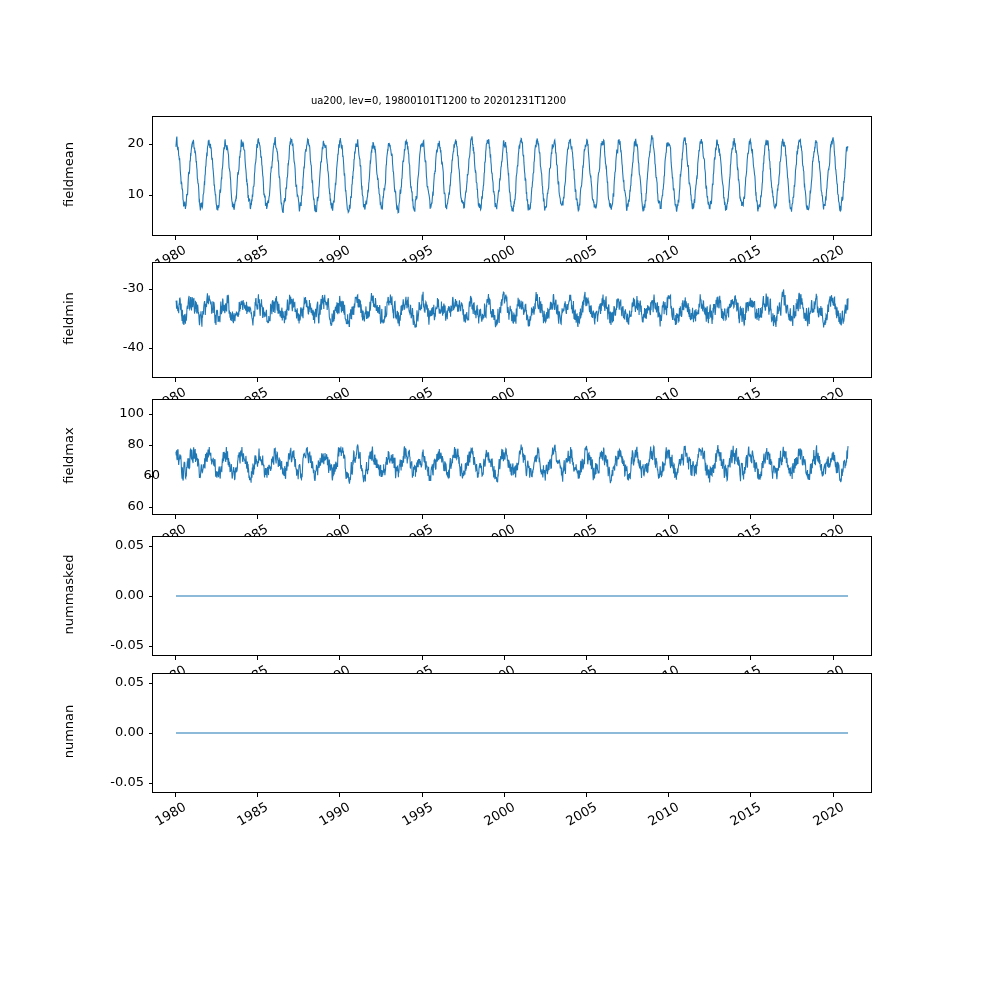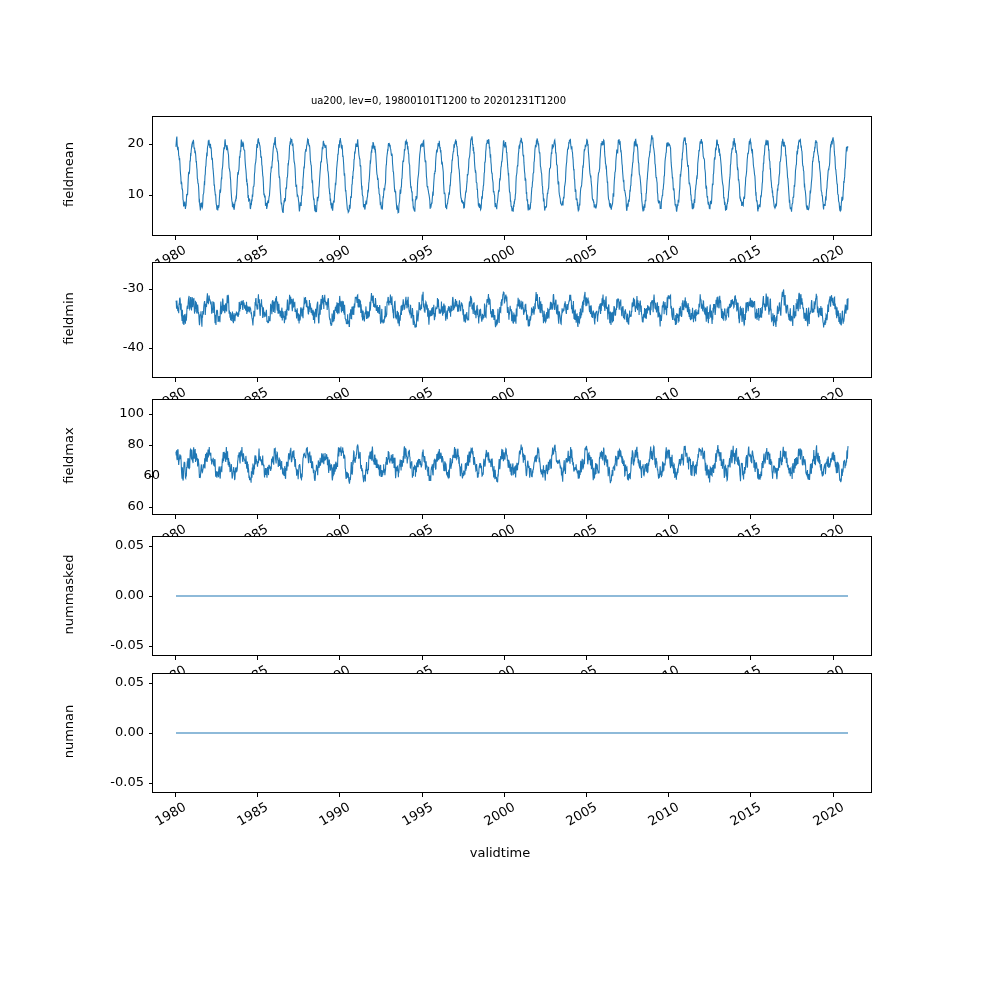--- a/index.html
+++ b/index.html
@@ -88,21 +88,20 @@
     color: #000000;
   }
 </style>
 </head>
 <body>
 
 <div id="figure">
 
   <div class="title">ua200, lev=0, 19800101T1200 to 20201231T1200</div>
 
-  <div class="xlabel" style="top:845px;">validtime</div>
 
 <div class="panel" style="left: 152px; top: 116px; width: 720px; height: 120px;">
       <svg viewBox="0 0 720 120" preserveAspectRatio="none">
         <polyline points="23.01,30.41 23.32,25.73 23.63,21.87 23.93,19.82 24.24,27.79 24.55,31.47 24.85,33.74 25.16,30.23 25.46,33.70 25.77,39.31 26.08,39.85 26.38,44.02 26.69,41.82 27.00,46.97 27.30,53.94 27.61,57.87 27.92,61.06 28.22,68.24 28.53,65.74 28.83,67.37 29.14,73.23 29.45,73.21 29.75,75.36 30.06,83.73 30.37,85.03 30.67,90.48 30.98,90.33 31.29,90.31 31.59,87.90 31.90,85.90 32.20,90.55 32.51,93.39 32.82,90.66 33.12,90.24 33.43,85.56 33.74,79.36 34.04,79.72 34.35,78.23 34.66,79.33 34.96,72.22 35.27,64.40 35.57,58.24 35.88,55.74 36.19,58.05 36.49,56.92 36.80,52.50 37.11,44.17 37.41,45.20 37.72,37.94 38.02,38.33 38.33,33.86 38.64,30.99 38.94,28.62 39.25,29.22 39.56,25.00 39.86,26.82 40.17,26.35 40.48,23.08 40.78,25.75 41.09,30.68 41.39,32.54 41.70,31.26 42.01,36.89 42.31,34.11 42.62,36.59 42.93,40.12 43.23,45.58 43.54,45.51 43.85,51.15 44.15,53.68 44.46,62.57 44.76,63.53 45.07,67.37 45.38,67.69 45.68,70.42 45.99,76.37 46.30,85.25 46.60,84.71 46.91,89.47 47.22,91.79 47.52,95.00 47.83,91.62 48.13,87.51 48.44,91.49 48.75,87.06 49.05,90.83 49.36,92.17 49.67,91.09 49.97,85.91 50.28,79.17 50.59,78.20 50.89,77.05 51.20,71.69 51.50,66.86 51.81,67.47 52.12,59.78 52.42,58.17 52.73,50.52 53.04,50.22 53.34,43.99 53.65,41.01 53.96,36.21 54.26,39.79 54.57,31.89 54.87,29.35 55.18,28.93 55.49,23.99 55.79,28.75 56.10,23.11 56.41,26.57 56.71,27.94 57.02,30.90 57.33,30.69 57.63,27.32 57.94,32.25 58.24,30.93 58.55,34.92 58.86,41.58 59.16,43.74 59.47,41.55 59.78,46.65 60.08,52.04 60.39,54.52 60.69,58.74 61.00,62.47 61.31,69.93 61.61,68.65 61.92,74.18 62.23,76.35 62.53,79.87 62.84,78.70 63.15,85.06 63.45,88.80 63.76,89.84 64.06,94.27 64.37,91.00 64.68,90.79 64.98,95.15 65.29,89.42 65.60,92.22 65.90,91.97 66.21,90.15 66.52,83.83 66.82,79.32 67.13,73.82 67.43,75.45 67.74,75.94 68.05,72.18 68.35,65.07 68.66,62.15 68.97,62.34 69.27,53.97 69.58,52.34 69.89,49.81 70.19,44.35 70.50,38.55 70.80,34.92 71.11,30.74 71.42,31.66 71.72,32.89 72.03,25.00 72.34,22.70 72.64,27.13 72.95,29.96 73.26,28.69 73.56,30.83 73.87,33.84 74.17,28.67 74.48,30.63 74.79,31.94 75.09,34.29 75.40,36.91 75.71,38.63 76.01,46.20 76.32,52.20 76.63,52.55 76.93,54.71 77.24,56.10 77.54,61.70 77.85,64.10 78.16,72.04 78.46,77.29 78.77,81.70 79.08,85.33 79.38,86.59 79.69,91.43 80.00,86.99 80.30,90.28 80.61,92.69 80.91,88.63 81.22,94.34 81.53,92.87 81.83,90.31 82.14,87.18 82.45,86.00 82.75,84.59 83.06,84.80 83.36,81.30 83.67,81.82 83.98,75.04 84.28,69.84 84.59,63.13 84.90,58.24 85.20,56.11 85.51,58.77 85.82,54.66 86.12,54.10 86.43,48.24 86.73,39.87 87.04,41.68 87.35,38.20 87.65,33.90 87.96,35.25 88.27,27.76 88.57,22.92 88.88,28.04 89.19,30.36 89.49,29.00 89.80,29.14 90.10,25.05 90.41,26.87 90.72,26.99 91.02,32.63 91.33,33.51 91.64,33.52 91.94,33.91 92.25,42.72 92.56,47.39 92.86,51.32 93.17,53.85 93.47,57.81 93.78,64.71 94.09,64.25 94.39,68.67 94.70,68.36 95.01,73.80 95.31,82.32 95.62,79.32 95.93,85.24 96.23,84.91 96.54,83.87 96.84,83.58 97.15,85.23 97.46,92.34 97.76,93.59 98.07,90.71 98.38,88.34 98.68,88.58 98.99,83.62 99.30,85.55 99.60,78.78 99.91,81.36 100.21,77.58 100.52,71.23 100.83,70.74 101.13,70.59 101.44,67.49 101.75,57.96 102.05,55.92 102.36,49.52 102.67,47.12 102.97,46.06 103.28,43.14 103.58,38.41 103.89,32.15 104.20,27.49 104.50,30.02 104.81,31.29 105.12,24.05 105.42,22.62 105.73,21.67 106.03,25.49 106.34,27.01 106.65,25.84 106.95,28.82 107.26,29.15 107.57,32.96 107.87,34.99 108.18,41.46 108.49,40.26 108.79,40.85 109.10,48.67 109.40,49.77 109.71,54.51 110.02,59.31 110.32,60.84 110.63,65.96 110.94,73.99 111.24,79.64 111.55,77.93 111.86,81.24 112.16,81.72 112.47,81.18 112.77,90.20 113.08,89.53 113.39,89.97 113.69,87.29 114.00,93.49 114.31,91.59 114.61,90.37 114.92,85.76 115.23,87.27 115.53,84.37 115.84,87.72 116.14,83.33 116.45,80.70 116.76,80.17 117.06,75.12 117.37,70.88 117.68,64.25 117.98,56.78 118.29,56.08 118.60,50.25 118.90,51.95 119.21,51.44 119.51,45.53 119.82,44.20 120.13,38.16 120.43,34.05 120.74,30.65 121.05,29.46 121.35,26.36 121.66,28.33 121.97,25.18 122.27,21.95 122.58,20.39 122.88,27.57 123.19,31.13 123.50,31.60 123.80,32.06 124.11,32.72 124.42,35.38 124.72,35.40 125.03,38.55 125.33,44.70 125.64,44.65 125.95,47.58 126.25,58.01 126.56,61.15 126.87,60.99 127.17,63.57 127.48,71.91 127.79,76.99 128.09,80.14 128.40,86.64 128.70,88.90 129.01,87.34 129.32,91.47 129.62,94.07 129.93,96.37 130.24,96.57 130.54,97.56 130.85,90.44 131.16,88.96 131.46,84.71 131.77,86.94 132.07,82.50 132.38,84.56 132.69,85.69 132.99,79.59 133.30,71.68 133.61,73.34 133.91,71.98 134.22,66.01 134.53,61.34 134.83,61.19 135.14,56.31 135.44,48.02 135.75,48.28 136.06,44.24 136.36,42.86 136.67,35.31 136.98,28.74 137.28,27.85 137.59,24.83 137.90,28.00 138.20,22.42 138.51,22.99 138.81,25.62 139.12,22.32 139.43,25.83 139.73,29.43 140.04,28.67 140.35,28.17 140.65,33.90 140.96,35.45 141.27,42.54 141.57,45.70 141.88,46.77 142.18,48.75 142.49,52.78 142.80,59.70 143.10,67.05 143.41,71.24 143.72,69.92 144.02,69.65 144.33,75.68 144.64,79.82 144.94,79.23 145.25,79.96 145.55,81.42 145.86,84.52 146.17,86.70 146.47,91.86 146.78,96.12 147.09,94.09 147.39,90.43 147.70,87.43 148.00,87.77 148.31,89.83 148.62,89.86 148.92,80.61 149.23,79.92 149.54,78.34 149.84,70.13 150.15,72.84 150.46,63.28 150.76,60.51 151.07,55.03 151.37,50.31 151.68,52.45 151.99,46.77 152.29,41.71 152.60,35.59 152.91,35.01 153.21,32.55 153.52,35.22 153.83,32.25 154.13,28.61 154.44,28.58 154.74,25.50 155.05,22.73 155.36,23.40 155.66,22.46 155.97,27.50 156.28,27.44 156.58,30.05 156.89,28.55 157.20,31.02 157.50,36.87 157.81,43.86 158.11,45.89 158.42,48.69 158.73,49.19 159.03,56.40 159.34,63.97 159.65,67.34 159.95,64.44 160.26,72.49 160.57,78.15 160.87,81.89 161.18,84.47 161.48,83.02 161.79,89.11 162.10,93.21 162.40,95.75 162.71,89.51 163.02,95.24 163.32,94.64 163.63,95.72 163.94,96.64 164.24,91.17 164.55,85.55 164.85,81.12 165.16,85.53 165.47,81.46 165.77,82.46 166.08,80.83 166.39,72.41 166.69,69.93 167.00,64.25 167.31,59.50 167.61,55.28 167.92,51.64 168.22,45.84 168.53,45.38 168.84,45.49 169.14,41.49 169.45,36.12 169.76,31.23 170.06,30.38 170.37,32.76 170.67,25.18 170.98,24.25 171.29,28.98 171.59,26.80 171.90,29.67 172.21,28.04 172.51,31.55 172.82,29.29 173.13,29.35 173.43,29.14 173.74,32.28 174.04,41.63 174.35,42.88 174.66,46.91 174.96,47.80 175.27,54.47 175.58,55.51 175.88,58.15 176.19,62.87 176.50,71.68 176.80,73.25 177.11,78.47 177.41,77.07 177.72,85.36 178.03,82.98 178.33,89.84 178.64,86.86 178.95,93.03 179.25,90.84 179.56,87.74 179.87,94.51 180.17,95.21 180.48,91.08 180.78,86.99 181.09,84.90 181.40,86.32 181.70,86.40 182.01,79.41 182.32,75.73 182.62,72.65 182.93,66.91 183.24,69.25 183.54,64.64 183.85,59.86 184.15,52.61 184.46,49.60 184.77,45.60 185.07,43.74 185.38,37.42 185.69,38.31 185.99,33.61 186.30,27.66 186.61,31.37 186.91,29.31 187.22,23.71 187.52,25.82 187.83,21.37 188.14,24.24 188.44,26.08 188.75,30.57 189.06,31.29 189.36,28.77 189.67,29.05 189.98,32.88 190.28,40.66 190.59,39.22 190.89,43.48 191.20,48.20 191.51,54.33 191.81,59.59 192.12,57.35 192.43,61.31 192.73,69.83 193.04,75.75 193.34,74.29 193.65,78.63 193.96,82.41 194.26,86.11 194.57,89.99 194.88,93.70 195.18,94.35 195.49,94.48 195.80,96.99 196.10,96.46 196.41,96.16 196.71,94.15 197.02,89.35 197.33,92.21 197.63,93.28 197.94,87.28 198.25,80.68 198.55,82.08 198.86,81.98 199.17,75.86 199.47,68.73 199.78,68.47 200.08,61.27 200.39,61.69 200.70,55.41 201.00,54.45 201.31,50.07 201.62,43.11 201.92,42.88 202.23,35.20 202.54,37.24 202.84,34.68 203.15,31.29 203.45,26.91 203.76,28.68 204.07,30.43 204.37,27.48 204.68,30.50 204.99,25.16 205.29,22.76 205.60,28.17 205.91,30.48 206.21,34.76 206.52,38.65 206.82,40.38 207.13,42.43 207.44,42.51 207.74,50.38 208.05,48.87 208.36,50.23 208.66,60.32 208.97,66.97 209.28,72.23 209.58,71.68 209.89,78.89 210.19,80.19 210.50,80.60 210.81,86.71 211.11,91.63 211.42,90.49 211.73,91.79 212.03,88.61 212.34,94.13 212.65,93.09 212.95,90.22 213.26,87.91 213.56,85.45 213.87,85.31 214.18,89.05 214.48,84.50 214.79,81.79 215.10,81.14 215.40,75.58 215.71,76.21 216.01,74.93 216.32,67.83 216.63,65.47 216.93,62.66 217.24,57.23 217.55,51.32 217.85,45.64 218.16,46.16 218.47,42.36 218.77,36.21 219.08,34.64 219.38,35.13 219.69,28.99 220.00,30.93 220.30,31.28 220.61,25.57 220.92,26.45 221.22,27.48 221.53,31.28 221.84,31.97 222.14,31.14 222.45,29.34 222.75,34.61 223.06,34.03 223.37,38.18 223.67,43.72 223.98,48.59 224.29,54.86 224.59,58.47 224.90,59.37 225.21,63.99 225.51,61.79 225.82,64.63 226.12,72.58 226.43,71.86 226.74,78.02 227.04,78.64 227.35,79.52 227.66,84.65 227.96,89.61 228.27,88.31 228.58,87.72 228.88,93.31 229.19,90.13 229.49,90.92 229.80,94.35 230.11,92.54 230.41,85.51 230.72,81.36 231.03,81.62 231.33,77.67 231.64,72.91 231.95,73.10 232.25,74.70 232.56,70.72 232.86,68.49 233.17,66.44 233.48,55.50 233.78,49.62 234.09,48.01 234.40,41.66 234.70,38.91 235.01,36.81 235.32,33.50 235.62,33.77 235.93,28.30 236.23,26.64 236.54,28.22 236.85,28.79 237.15,27.82 237.46,29.28 237.77,28.38 238.07,32.19 238.38,32.72 238.68,35.53 238.99,38.44 239.30,39.54 239.60,37.15 239.91,39.56 240.22,47.28 240.52,50.59 240.83,55.56 241.14,55.80 241.44,60.72 241.75,65.52 242.05,71.33 242.36,75.11 242.67,74.59 242.97,75.99 243.28,75.24 243.59,81.10 243.89,86.22 244.20,89.92 244.51,94.29 244.81,89.82 245.12,91.85 245.42,93.67 245.73,97.15 246.04,96.70 246.34,97.40 246.65,88.85 246.96,87.22 247.26,85.41 247.57,78.59 247.88,73.81 248.18,78.25 248.49,76.66 248.79,71.37 249.10,71.29 249.41,62.92 249.71,62.49 250.02,56.31 250.33,49.27 250.63,44.18 250.94,45.11 251.25,45.27 251.55,41.36 251.86,38.16 252.16,32.57 252.47,34.16 252.78,32.82 253.08,26.17 253.39,26.72 253.70,24.54 254.00,23.91 254.31,26.58 254.62,25.96 254.92,25.10 255.23,32.97 255.53,29.51 255.84,32.86 256.15,37.32 256.45,37.46 256.76,45.88 257.07,47.94 257.37,48.86 257.68,58.52 257.99,63.81 258.29,68.96 258.60,72.38 258.90,70.37 259.21,74.98 259.52,76.45 259.82,76.36 260.13,85.59 260.44,83.15 260.74,88.60 261.05,93.03 261.35,92.38 261.66,94.14 261.97,93.79 262.27,95.49 262.58,96.25 262.89,87.98 263.19,83.75 263.50,84.94 263.81,80.35 264.11,82.83 264.42,83.15 264.72,81.92 265.03,74.65 265.34,66.71 265.64,62.73 265.95,60.37 266.26,58.23 266.56,53.98 266.87,48.39 267.18,42.91 267.48,38.33 267.79,35.81 268.09,33.57 268.40,28.73 268.71,28.33 269.01,29.39 269.32,28.07 269.63,26.93 269.93,28.85 270.24,26.75 270.55,30.53 270.85,25.74 271.16,24.40 271.46,23.95 271.77,29.79 272.08,34.35 272.38,38.18 272.69,43.11 273.00,46.08 273.30,44.02 273.61,45.37 273.92,53.57 274.22,60.92 274.53,63.36 274.83,70.21 275.14,71.02 275.45,70.29 275.75,73.74 276.06,74.79 276.37,77.22 276.67,78.49 276.98,80.20 277.29,82.65 277.59,85.47 277.90,93.37 278.20,91.07 278.51,89.89 278.82,90.68 279.12,88.82 279.43,86.94 279.74,88.08 280.04,83.00 280.35,79.31 280.66,75.80 280.96,80.05 281.27,72.04 281.57,66.65 281.88,62.28 282.19,57.07 282.49,58.25 282.80,54.47 283.11,55.83 283.41,45.74 283.72,41.23 284.02,37.92 284.33,34.70 284.64,33.11 284.94,36.14 285.25,33.20 285.56,31.44 285.86,26.70 286.17,27.45 286.48,27.91 286.78,29.90 287.09,24.17 287.39,28.55 287.70,32.33 288.01,30.44 288.31,36.15 288.62,33.67 288.93,37.86 289.23,41.86 289.54,48.27 289.85,45.25 290.15,46.95 290.46,50.26 290.76,53.17 291.07,55.90 291.38,66.72 291.68,72.53 291.99,77.58 292.30,77.43 292.60,77.36 292.91,79.17 293.22,87.63 293.52,92.34 293.83,91.65 294.13,90.94 294.44,93.67 294.75,89.97 295.05,88.29 295.36,88.27 295.67,85.06 295.97,83.29 296.28,82.33 296.59,78.98 296.89,76.54 297.20,79.00 297.50,73.91 297.81,69.65 298.12,69.72 298.42,64.27 298.73,58.77 299.04,56.32 299.34,56.29 299.65,48.49 299.96,43.33 300.26,44.49 300.57,38.72 300.87,36.85 301.18,35.02 301.49,34.88 301.79,27.75 302.10,31.57 302.41,28.20 302.71,27.04 303.02,25.07 303.33,24.73 303.63,22.84 303.94,27.91 304.24,24.54 304.55,30.26 304.86,29.46 305.16,33.54 305.47,40.00 305.78,38.91 306.08,41.55 306.39,49.61 306.69,52.18 307.00,53.56 307.31,57.64 307.61,64.00 307.92,68.30 308.23,75.71 308.53,79.35 308.84,82.52 309.15,82.57 309.45,85.84 309.76,85.64 310.06,86.67 310.37,85.92 310.68,87.62 310.98,87.77 311.29,86.28 311.60,93.15 311.90,89.68 312.21,92.40 312.52,88.19 312.82,83.41 313.13,81.48 313.43,77.24 313.74,76.01 314.05,76.69 314.35,72.27 314.66,68.20 314.97,65.49 315.27,57.90 315.58,59.08 315.89,58.43 316.19,54.67 316.50,50.76 316.80,43.30 317.11,41.70 317.42,40.84 317.72,37.84 318.03,32.57 318.34,29.11 318.64,23.76 318.95,22.58 319.26,23.38 319.56,21.09 319.87,19.62 320.17,21.56 320.48,28.38 320.79,27.49 321.09,34.64 321.40,30.53 321.71,37.44 322.01,35.47 322.32,44.23 322.63,49.25 322.93,53.03 323.24,55.47 323.54,54.97 323.85,57.01 324.16,66.41 324.46,66.70 324.77,67.02 325.08,73.63 325.38,73.60 325.69,81.70 326.00,83.41 326.30,90.25 326.61,89.43 326.91,91.66 327.22,87.73 327.53,92.60 327.83,88.93 328.14,90.21 328.45,94.30 328.75,93.65 329.06,92.09 329.36,87.82 329.67,80.65 329.98,83.55 330.28,81.98 330.59,75.18 330.90,75.01 331.20,70.28 331.51,69.33 331.82,63.94 332.12,57.08 332.43,56.12 332.73,45.65 333.04,46.57 333.35,43.36 333.65,35.33 333.96,32.60 334.27,27.51 334.57,26.89 334.88,26.36 335.19,23.80 335.49,23.90 335.80,23.74 336.10,27.43 336.41,23.42 336.72,22.65 337.02,26.57 337.33,31.92 337.64,30.30 337.94,36.36 338.25,41.51 338.56,37.86 338.86,45.85 339.17,48.48 339.47,55.21 339.78,57.20 340.09,57.26 340.39,62.77 340.70,64.74 341.01,67.00 341.31,76.28 341.62,76.43 341.93,76.14 342.23,78.86 342.54,79.71 342.84,87.76 343.15,91.79 343.46,87.58 343.76,91.43 344.07,90.63 344.38,90.78 344.68,93.87 344.99,88.62 345.30,86.88 345.60,84.51 345.91,81.57 346.21,77.95 346.52,75.37 346.83,74.09 347.13,75.98 347.44,66.79 347.75,62.40 348.05,64.45 348.36,61.00 348.67,54.98 348.97,50.79 349.28,50.08 349.58,45.49 349.89,45.44 350.20,42.72 350.50,37.60 350.81,34.52 351.12,30.19 351.42,24.56 351.73,23.71 352.03,26.61 352.34,29.39 352.65,30.10 352.95,27.83 353.26,28.80 353.57,25.45 353.87,31.26 354.18,28.95 354.49,36.59 354.79,35.60 355.10,41.69 355.40,45.21 355.71,50.75 356.02,54.09 356.32,58.43 356.63,58.05 356.94,65.78 357.24,72.24 357.55,76.69 357.86,75.96 358.16,79.36 358.47,86.06 358.77,84.84 359.08,90.62 359.39,91.38 359.69,91.30 360.00,95.89 360.31,92.38 360.61,93.44 360.92,93.66 361.23,96.23 361.53,89.29 361.84,91.43 362.14,86.97 362.45,87.36 362.76,83.90 363.06,83.93 363.37,78.99 363.68,77.35 363.98,66.47 364.29,60.21 364.60,58.65 364.90,56.73 365.21,50.86 365.51,49.40 365.82,49.50 366.13,42.71 366.43,37.31 366.74,35.34 367.05,29.58 367.35,28.96 367.66,32.22 367.97,28.04 368.27,25.34 368.58,23.71 368.88,25.06 369.19,21.77 369.50,22.03 369.80,26.54 370.11,25.50 370.42,25.93 370.72,32.43 371.03,38.87 371.33,39.62 371.64,38.34 371.95,46.44 372.25,50.24 372.56,55.55 372.87,57.79 373.17,64.68 373.48,62.53 373.79,63.33 374.09,70.86 374.40,78.22 374.70,76.18 375.01,84.62 375.32,85.25 375.62,84.80 375.93,91.46 376.24,95.09 376.54,90.84 376.85,88.76 377.16,93.49 377.46,93.72 377.77,94.01 378.07,92.32 378.38,93.27 378.69,87.20 378.99,86.97 379.30,80.60 379.61,75.90 379.91,71.62 380.22,71.34 380.53,66.27 380.83,64.83 381.14,57.87 381.44,56.86 381.75,56.24 382.06,46.03 382.36,45.03 382.67,39.80 382.98,33.38 383.28,30.80 383.59,28.22 383.90,30.43 384.20,30.37 384.51,23.57 384.81,27.61 385.12,21.82 385.43,22.69 385.73,24.56 386.04,25.03 386.35,28.96 386.65,26.80 386.96,31.15 387.27,35.55 387.57,36.99 387.88,35.94 388.18,41.56 388.49,50.05 388.80,50.86 389.10,53.49 389.41,56.48 389.72,57.51 390.02,63.58 390.33,69.79 390.64,70.48 390.94,78.01 391.25,78.07 391.55,85.82 391.86,82.85 392.17,83.94 392.47,90.82 392.78,95.12 393.09,93.38 393.39,91.21 393.70,91.27 394.00,91.84 394.31,91.58 394.62,90.88 394.92,84.93 395.23,81.07 395.54,76.98 395.84,78.19 396.15,74.79 396.46,73.22 396.76,72.27 397.07,65.42 397.37,57.74 397.68,52.82 397.99,52.11 398.29,51.96 398.60,51.19 398.91,43.92 399.21,39.44 399.52,35.80 399.83,37.50 400.13,31.75 400.44,27.74 400.74,29.49 401.05,31.17 401.36,30.39 401.66,29.91 401.97,28.07 402.28,25.84 402.58,23.98 402.89,23.36 403.20,26.50 403.50,28.34 403.81,37.16 404.11,35.84 404.42,39.95 404.73,48.57 405.03,48.61 405.34,49.35 405.65,57.47 405.95,63.16 406.26,68.60 406.57,65.48 406.87,66.51 407.18,75.97 407.48,78.74 407.79,80.38 408.10,81.93 408.40,83.22 408.71,88.12 409.02,87.35 409.32,88.71 409.63,88.70 409.94,89.59 410.24,89.23 410.55,88.77 410.85,85.23 411.16,90.07 411.47,83.08 411.77,81.30 412.08,82.97 412.39,78.34 412.69,70.87 413.00,69.50 413.31,67.20 413.61,65.08 413.92,57.35 414.22,51.51 414.53,47.93 414.84,45.78 415.14,39.98 415.45,37.18 415.76,32.35 416.06,33.24 416.37,31.21 416.67,31.48 416.98,25.38 417.29,27.06 417.59,23.96 417.90,24.13 418.21,23.96 418.51,22.20 418.82,27.14 419.13,30.13 419.43,32.27 419.74,32.00 420.04,29.89 420.35,35.00 420.66,35.85 420.96,40.85 421.27,43.56 421.58,49.98 421.88,53.68 422.19,53.62 422.50,62.79 422.80,63.34 423.11,70.28 423.41,76.23 423.72,73.82 424.03,74.38 424.33,83.82 424.64,84.10 424.95,82.67 425.25,83.92 425.56,88.75 425.87,88.18 426.17,93.17 426.48,95.32 426.78,94.71 427.09,94.52 427.40,89.88 427.70,88.96 428.01,90.07 428.32,81.48 428.62,76.23 428.93,72.75 429.24,71.24 429.54,70.90 429.85,69.06 430.15,64.73 430.46,61.25 430.77,54.87 431.07,50.39 431.38,50.69 431.69,47.24 431.99,41.65 432.30,35.38 432.61,32.58 432.91,33.57 433.22,32.63 433.52,28.15 433.83,29.27 434.14,29.74 434.44,28.41 434.75,26.62 435.06,22.26 435.36,26.06 435.67,23.67 435.98,29.44 436.28,27.36 436.59,35.44 436.89,38.76 437.20,42.87 437.51,47.79 437.81,52.88 438.12,56.86 438.43,58.81 438.73,60.38 439.04,59.54 439.34,65.51 439.65,68.57 439.96,71.36 440.26,77.69 440.57,82.68 440.88,84.01 441.18,85.07 441.49,83.71 441.80,87.15 442.10,85.95 442.41,92.07 442.71,89.92 443.02,89.40 443.33,89.31 443.63,92.81 443.94,91.62 444.25,92.22 444.55,91.49 444.86,88.89 445.17,86.21 445.47,78.83 445.78,69.74 446.08,65.57 446.39,60.71 446.70,57.67 447.00,56.39 447.31,55.88 447.62,53.92 447.92,52.18 448.23,42.71 448.54,39.41 448.84,33.30 449.15,30.55 449.45,26.55 449.76,28.05 450.07,28.26 450.37,24.50 450.68,25.77 450.99,26.75 451.29,28.70 451.60,26.62 451.91,23.40 452.21,23.82 452.52,26.70 452.82,34.73 453.13,39.72 453.44,41.83 453.74,47.32 454.05,47.97 454.36,51.53 454.66,51.00 454.97,58.47 455.28,61.58 455.58,66.81 455.89,65.53 456.19,74.27 456.50,79.96 456.81,83.60 457.11,84.18 457.42,85.18 457.73,88.94 458.03,91.13 458.34,87.60 458.65,92.41 458.95,87.93 459.26,92.59 459.56,94.15 459.87,91.70 460.18,90.55 460.48,89.46 460.79,88.34 461.10,85.25 461.40,77.62 461.71,80.53 462.01,80.56 462.32,70.05 462.63,64.35 462.93,61.19 463.24,56.05 463.55,55.67 463.85,52.82 464.16,44.82 464.47,41.09 464.77,38.11 465.08,33.08 465.38,36.92 465.69,35.35 466.00,35.75 466.30,29.22 466.61,23.50 466.92,26.29 467.22,22.58 467.53,23.68 467.84,28.16 468.14,26.09 468.45,25.60 468.75,30.28 469.06,34.72 469.37,34.40 469.67,37.07 469.98,42.21 470.29,47.60 470.59,49.43 470.90,55.27 471.21,59.21 471.51,63.46 471.82,66.38 472.12,63.92 472.43,72.00 472.74,75.30 473.04,74.45 473.35,76.37 473.66,77.90 473.96,80.47 474.27,81.72 474.58,89.42 474.88,94.58 475.19,95.35 475.49,91.62 475.80,88.97 476.11,88.28 476.41,91.20 476.72,85.82 477.03,84.08 477.33,86.47 477.64,84.05 477.95,80.05 478.25,74.08 478.56,76.09 478.86,70.10 479.17,69.82 479.48,62.65 479.78,58.91 480.09,59.24 480.40,53.08 480.70,50.83 481.01,46.56 481.32,46.03 481.62,39.63 481.93,36.21 482.23,34.91 482.54,27.28 482.85,24.82 483.15,28.54 483.46,29.82 483.77,23.09 484.07,22.77 484.38,25.23 484.68,28.82 484.99,29.31 485.30,27.39 485.60,28.69 485.91,31.14 486.22,35.11 486.52,42.85 486.83,46.58 487.14,46.87 487.44,54.25 487.75,58.53 488.05,58.89 488.36,60.64 488.67,63.76 488.97,67.23 489.28,70.83 489.59,77.56 489.89,77.62 490.20,85.14 490.51,87.73 490.81,91.93 491.12,93.90 491.42,96.09 491.73,94.88 492.04,90.69 492.34,95.05 492.65,88.67 492.96,91.35 493.26,92.34 493.57,85.04 493.88,84.61 494.18,85.74 494.49,77.62 494.79,77.40 495.10,70.14 495.41,65.10 495.71,62.47 496.02,56.91 496.33,54.26 496.63,49.42 496.94,45.80 497.25,41.67 497.55,40.56 497.86,39.06 498.16,35.24 498.47,35.43 498.78,28.86 499.08,28.98 499.39,26.74 499.70,22.80 500.00,19.74 500.31,18.56 500.62,21.98 500.92,21.75 501.23,20.80 501.53,26.39 501.84,30.60 502.15,31.85 502.45,34.01 502.76,36.83 503.07,39.49 503.37,47.36 503.68,48.50 503.99,52.90 504.29,59.91 504.60,62.31 504.90,61.11 505.21,65.04 505.52,67.14 505.82,76.78 506.13,78.13 506.44,85.15 506.74,86.11 507.05,87.83 507.35,84.66 507.66,87.25 507.97,85.92 508.27,86.07 508.58,92.90 508.89,92.76 509.19,91.08 509.50,93.58 509.81,86.50 510.11,83.48 510.42,81.70 510.72,79.90 511.03,79.86 511.34,73.78 511.64,73.61 511.95,69.24 512.26,66.75 512.56,60.09 512.87,59.85 513.18,51.41 513.48,44.82 513.79,41.85 514.09,40.16 514.40,36.57 514.71,36.17 515.01,29.29 515.32,26.21 515.63,28.97 515.93,26.04 516.24,30.15 516.55,25.72 516.85,28.42 517.16,27.86 517.46,28.21 517.77,26.96 518.08,28.55 518.38,28.96 518.69,30.63 519.00,31.41 519.30,40.03 519.61,46.43 519.92,50.50 520.22,53.54 520.53,57.39 520.83,61.88 521.14,61.88 521.45,66.54 521.75,73.34 522.06,74.49 522.37,72.49 522.67,76.22 522.98,83.20 523.29,84.29 523.59,90.01 523.90,88.65 524.20,90.31 524.51,89.80 524.82,94.87 525.12,96.37 525.43,93.66 525.74,91.46 526.04,88.80 526.35,90.43 526.66,84.28 526.96,86.04 527.27,86.20 527.57,80.80 527.88,75.41 528.19,73.19 528.49,65.21 528.80,58.08 529.11,60.67 529.41,56.04 529.72,53.90 530.02,50.63 530.33,43.15 530.64,43.24 530.94,36.68 531.25,35.84 531.56,31.22 531.86,25.64 532.17,24.56 532.48,23.25 532.78,20.81 533.09,23.61 533.39,23.36 533.70,20.77 534.01,26.60 534.31,28.50 534.62,26.57 534.93,31.75 535.23,37.65 535.54,43.05 535.85,45.72 536.15,50.04 536.46,49.93 536.76,48.82 537.07,54.92 537.38,63.23 537.68,68.31 537.99,66.65 538.30,68.52 538.60,70.30 538.91,72.16 539.22,79.47 539.52,78.81 539.83,85.14 540.13,84.48 540.44,89.05 540.75,92.94 541.05,93.63 541.36,89.29 541.67,87.71 541.97,92.37 542.28,91.92 542.59,86.31 542.89,83.48 543.20,87.42 543.50,81.28 543.81,74.68 544.12,73.57 544.42,69.59 544.73,68.23 545.04,63.59 545.34,60.84 545.65,61.49 545.96,57.89 546.26,47.60 546.57,44.47 546.87,41.14 547.18,38.62 547.49,33.59 547.79,35.13 548.10,32.19 548.41,27.44 548.71,24.73 549.02,25.82 549.33,27.04 549.63,23.43 549.94,22.41 550.24,26.43 550.55,26.75 550.86,25.04 551.16,31.84 551.47,35.08 551.78,40.17 552.08,40.98 552.39,42.24 552.69,42.34 553.00,43.76 553.31,52.40 553.61,54.17 553.92,57.17 554.23,66.62 554.53,72.89 554.84,69.62 555.15,71.58 555.45,79.27 555.76,82.18 556.06,80.27 556.37,85.26 556.68,88.96 556.98,86.14 557.29,89.78 557.60,88.98 557.90,93.24 558.21,92.47 558.52,93.74 558.82,87.13 559.13,85.14 559.43,86.90 559.74,88.68 560.05,87.42 560.35,81.62 560.66,74.10 560.97,68.76 561.27,69.10 561.58,68.63 561.89,58.22 562.19,57.29 562.50,51.92 562.80,44.26 563.11,41.03 563.42,43.49 563.72,40.89 564.03,33.40 564.34,31.15 564.64,33.64 564.95,30.44 565.26,24.28 565.56,22.89 565.87,24.21 566.17,28.43 566.48,28.39 566.79,27.53 567.09,29.83 567.40,34.65 567.71,36.64 568.01,32.12 568.32,39.58 568.63,37.10 568.93,40.40 569.24,43.73 569.54,47.06 569.85,50.75 570.16,57.04 570.46,60.14 570.77,64.01 571.08,66.67 571.38,68.49 571.69,69.93 572.00,73.94 572.30,82.92 572.61,81.44 572.91,85.54 573.22,89.50 573.53,86.18 573.83,90.26 574.14,95.36 574.45,90.12 574.75,91.46 575.06,94.51 575.36,92.84 575.67,88.00 575.98,88.73 576.28,84.36 576.59,84.90 576.90,81.64 577.20,75.77 577.51,74.25 577.82,69.30 578.12,64.03 578.43,61.96 578.73,58.38 579.04,48.86 579.35,47.72 579.65,41.94 579.96,36.91 580.27,36.19 580.57,32.62 580.88,32.89 581.19,31.67 581.49,31.89 581.80,24.58 582.10,28.97 582.41,26.23 582.72,21.37 583.02,23.67 583.33,26.26 583.64,30.51 583.94,26.74 584.25,33.59 584.56,36.51 584.86,33.84 585.17,36.64 585.47,38.39 585.78,48.72 586.09,52.78 586.39,52.35 586.70,53.95 587.01,64.48 587.31,63.06 587.62,65.68 587.93,68.36 588.23,73.54 588.54,81.97 588.84,81.68 589.15,84.51 589.46,84.07 589.76,85.29 590.07,86.47 590.38,90.51 590.68,86.98 590.99,86.20 591.30,88.65 591.60,89.81 591.91,90.20 592.21,83.94 592.52,81.44 592.83,81.25 593.13,83.31 593.44,79.40 593.75,71.74 594.05,68.62 594.36,61.69 594.67,60.34 594.97,58.28 595.28,55.08 595.58,49.13 595.89,43.26 596.20,40.14 596.50,36.30 596.81,37.78 597.12,35.78 597.42,33.38 597.73,27.45 598.03,24.55 598.34,28.02 598.65,23.55 598.95,22.90 599.26,25.10 599.57,26.15 599.87,30.53 600.18,33.63 600.49,33.33 600.79,37.01 601.10,32.94 601.40,39.94 601.71,42.19 602.02,48.28 602.32,50.76 602.63,52.62 602.94,55.54 603.24,58.78 603.55,59.77 603.86,65.41 604.16,72.60 604.47,78.47 604.77,77.92 605.08,84.72 605.39,85.65 605.69,84.84 606.00,88.05 606.31,93.91 606.61,96.14 606.92,92.46 607.23,93.41 607.53,89.33 607.84,90.24 608.14,88.91 608.45,90.88 608.76,91.09 609.06,87.78 609.37,80.85 609.68,81.25 609.98,80.40 610.29,76.05 610.60,73.20 610.90,67.81 611.21,65.75 611.51,54.73 611.82,55.39 612.13,46.59 612.43,47.52 612.74,39.56 613.05,38.69 613.35,34.64 613.66,28.94 613.97,28.64 614.27,27.50 614.58,25.19 614.88,23.10 615.19,28.55 615.50,24.35 615.80,28.96 616.11,26.28 616.42,24.18 616.72,24.28 617.03,26.79 617.33,34.27 617.64,32.78 617.95,41.81 618.25,44.39 618.56,45.14 618.87,52.83 619.17,52.79 619.48,59.94 619.79,64.51 620.09,66.73 620.40,71.79 620.70,71.98 621.01,76.19 621.32,75.86 621.62,81.11 621.93,81.05 622.24,84.87 622.54,87.25 622.85,90.49 623.16,91.61 623.46,91.51 623.77,92.63 624.07,91.99 624.38,88.59 624.69,88.66 624.99,90.96 625.30,88.47 625.61,81.99 625.91,77.21 626.22,72.80 626.53,74.87 626.83,69.17 627.14,69.17 627.44,67.84 627.75,61.43 628.06,58.81 628.36,56.93 628.67,45.74 628.98,45.48 629.28,44.38 629.59,40.74 629.90,38.47 630.20,29.47 630.51,29.39 630.81,24.58 631.12,26.75 631.43,22.17 631.73,23.72 632.04,29.01 632.35,30.04 632.65,26.96 632.96,25.17 633.27,29.84 633.57,28.76 633.88,29.09 634.18,31.63 634.49,39.20 634.80,39.07 635.10,43.36 635.41,48.82 635.72,51.86 636.02,55.64 636.33,61.85 636.64,62.41 636.94,67.09 637.25,71.19 637.55,76.55 637.86,80.80 638.17,87.25 638.47,84.16 638.78,90.62 639.09,93.25 639.39,93.29 639.70,92.75 640.00,93.64 640.31,96.26 640.62,92.12 640.92,88.39 641.23,88.23 641.54,87.10 641.84,81.07 642.15,81.75 642.46,81.38 642.76,74.91 643.07,69.06 643.37,71.11 643.68,67.47 643.99,61.89 644.29,54.31 644.60,52.12 644.91,49.01 645.21,48.23 645.52,39.26 645.83,34.47 646.13,38.18 646.44,35.12 646.74,28.89 647.05,32.40 647.36,25.93 647.66,25.15 647.97,23.10 648.28,24.12 648.58,25.67 648.89,23.53 649.20,23.07 649.50,27.73 649.81,31.11 650.11,29.06 650.42,34.02 650.73,34.69 651.03,39.69 651.34,47.20 651.65,50.28 651.95,49.50 652.26,54.46 652.57,55.01 652.87,62.78 653.18,69.98 653.48,69.40 653.79,73.79 654.10,75.07 654.40,78.15 654.71,81.86 655.02,88.94 655.32,91.45 655.63,92.46 655.94,94.11 656.24,90.08 656.55,93.32 656.85,94.38 657.16,92.39 657.47,93.49 657.77,92.42 658.08,88.57 658.39,86.16 658.69,82.91 659.00,74.88 659.31,77.69 659.61,74.54 659.92,70.87 660.22,66.59 660.53,63.81 660.84,59.70 661.14,50.75 661.45,44.45 661.76,45.38 662.06,41.01 662.37,41.00 662.67,36.98 662.98,34.72 663.29,35.78 663.59,30.38 663.90,31.91 664.21,25.65 664.51,24.91 664.82,23.61 665.13,26.38 665.43,25.28 665.74,25.58 666.04,31.72 666.35,34.56 666.66,36.97 666.96,38.53 667.27,39.65 667.58,44.34 667.88,46.00 668.19,45.68 668.50,51.74 668.80,54.36 669.11,56.87 669.41,62.05 669.72,68.00 670.03,74.69 670.33,75.94 670.64,76.55 670.95,80.59 671.25,79.62 671.56,85.51 671.87,86.64 672.17,91.75 672.48,93.99 672.78,88.67 673.09,89.90 673.40,89.72 673.70,88.98 674.01,90.48 674.32,84.06 674.62,80.59 674.93,84.88 675.24,77.59 675.54,73.66 675.85,72.02 676.15,65.62 676.46,63.11 676.77,58.88 677.07,54.59 677.38,53.44 677.69,54.19 677.99,50.43 678.30,49.71 678.61,45.99 678.91,37.25 679.22,32.79 679.52,27.75 679.83,30.91 680.14,26.36 680.44,24.84 680.75,24.50 681.06,27.85 681.36,22.66 681.67,21.98 681.98,20.64 682.28,23.88 682.59,24.30 682.89,27.94 683.20,34.74 683.51,39.00 683.81,40.30 684.12,47.63 684.43,53.07 684.73,53.32 685.04,57.76 685.34,60.05 685.65,65.02 685.96,68.18 686.26,68.28 686.57,77.43 686.88,79.04 687.18,79.20 687.49,85.51 687.80,86.35 688.10,87.57 688.41,92.34 688.71,94.54 689.02,95.75 689.33,90.30 689.63,94.97 689.94,94.36 690.25,87.61 690.55,85.17 690.86,81.20 691.17,85.38 691.47,83.13 691.78,84.07 692.08,75.82 692.39,73.73 692.70,65.21 693.00,67.06 693.31,63.00 693.62,60.64 693.92,52.92 694.23,52.18 694.54,45.88 694.84,38.97 695.15,33.98 695.45,30.29 695.76,34.98 696.07,33.02 696.37,29.96 696.68,30.68 696.99,29.99" fill="none" stroke="#1f77b4" stroke-width="1.1"></polyline>
       </svg>
     </div>
     <div class="ylabel" style="width: 120px; left: 8px; top: 167px;">fieldmean</div>
     <div class="ytickmark" style="left: 148.5px; top: 195.149px;"></div>
     <div class="ytick" style="left: 74px; width: 70px; top: 186.149px;">10</div>
     <div class="ytickmark" style="left: 148.5px; top: 144.085px;"></div>

